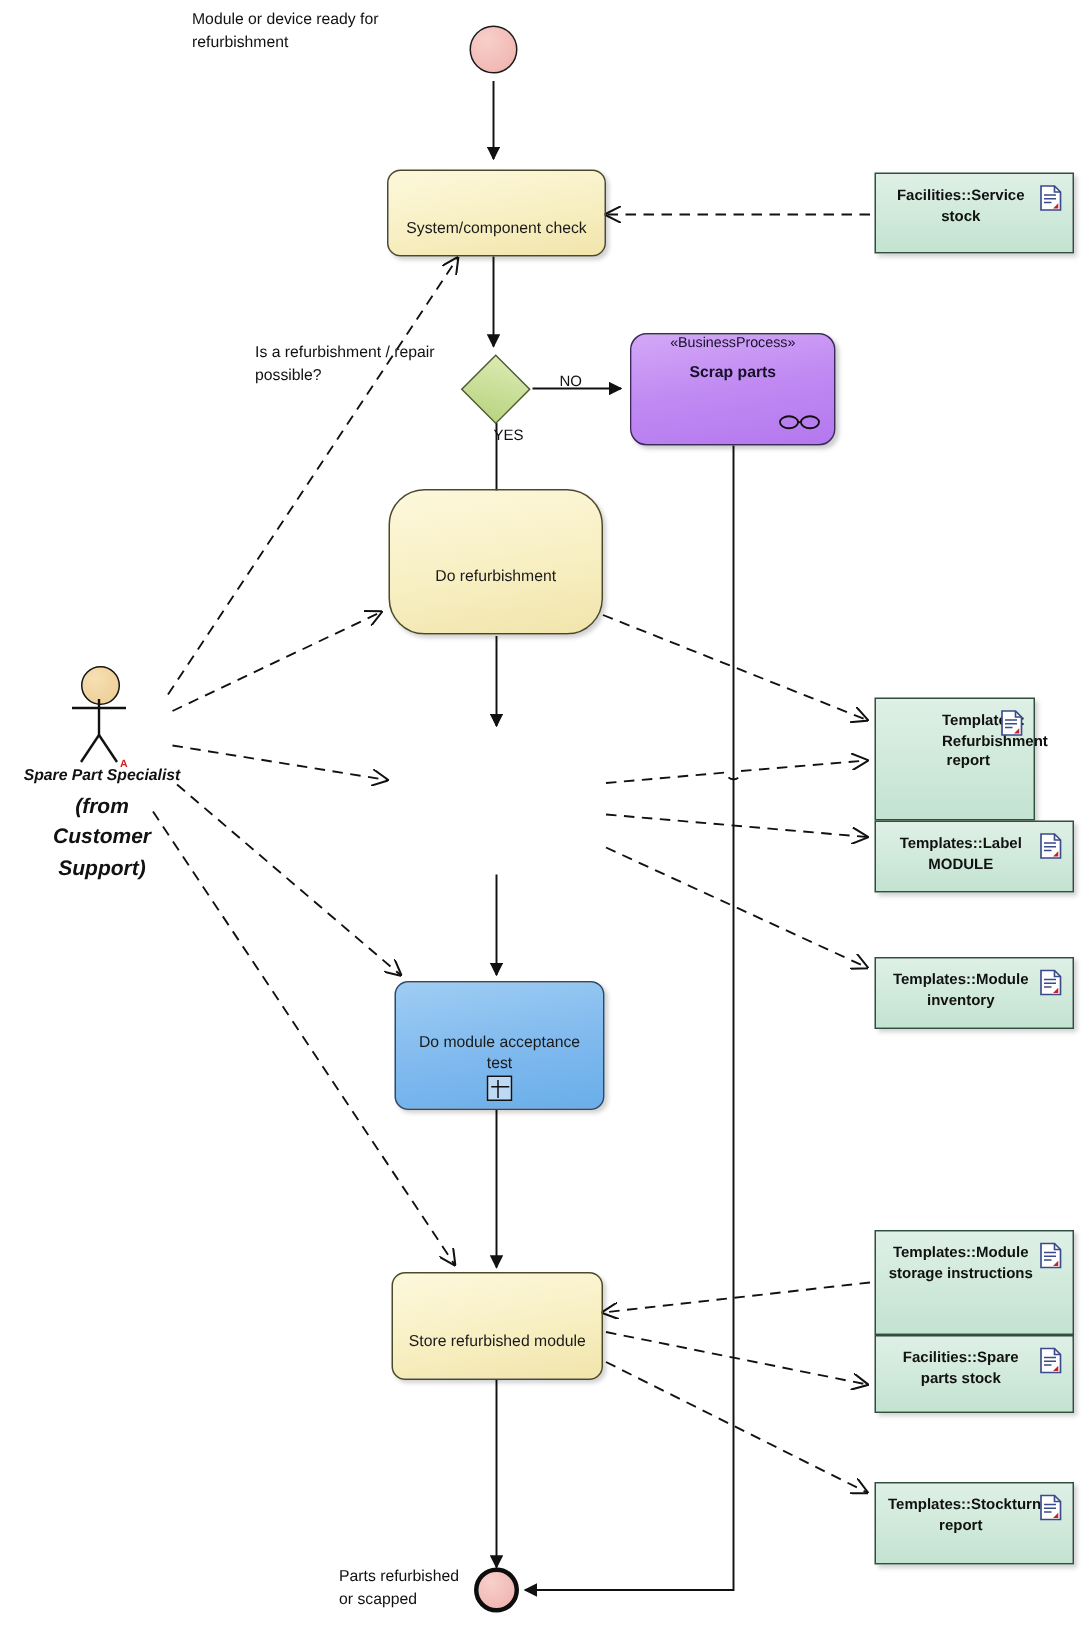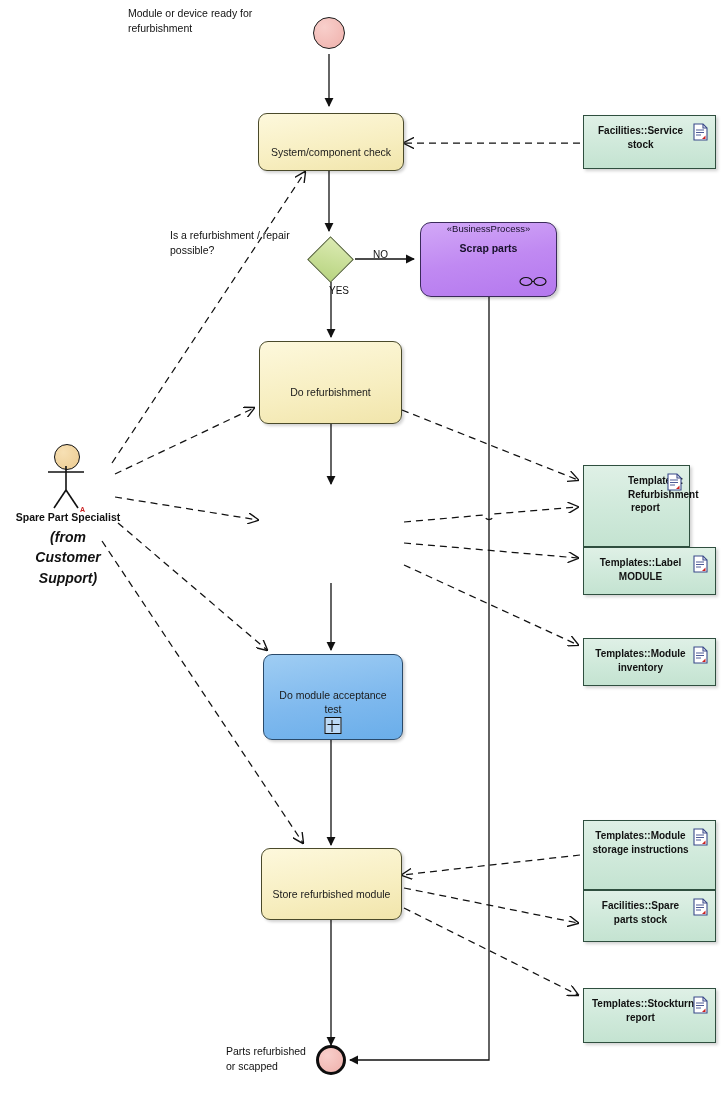--- a/index.html
+++ b/index.html
@@ -135,21 +135,21 @@
   }
 
   
   .label {
     position: absolute;
     font-size: 10.5px;
     color: #111;
     line-height: 1.45;
     white-space: pre-line;
   }
-  .label.bold { font-weight: bold; }
+  .label.bold { font-weight: bold; font-style: italic; }
   .label.italic { font-style: italic; font-weight: bold; }
   .label.center { text-align: center; }
   .edge-label {
     position: absolute;
     font-size: 10px;
     color: #111;
   }
   .actor-marker {
     position: absolute;
     color: #cc2222;
@@ -249,21 +249,21 @@
   <div class="node bizproc" style="left:420px; top:222px; width:137px; height:75px;">
     <span class="stereo">«BusinessProcess»</span>
     <span class="nm">Scrap parts</span>
     <svg class="proc-marker" viewBox="0 0 28 11">
       <ellipse cx="7" cy="5.5" rx="6" ry="4" fill="none" stroke="#111" stroke-width="1.2"></ellipse>
       <ellipse cx="21" cy="5.5" rx="6" ry="4" fill="none" stroke="#111" stroke-width="1.2"></ellipse>
       <line x1="13" y1="5.5" x2="15" y2="5.5" stroke="#111" stroke-width="1.2"></line>
     </svg>
   </div>
 
-  <div class="node activity" style="left:259px; top:341px; width:143px; height:83px;">
+  <div class="node activity" style="left:259px; top:326px; width:143px; height:97px;border-radius:24px;">
     <span class="lbl">Do refurbishment</span>
   </div>
 
 
   <div class="node activity blue" style="left:263px; top:654px; width:140px; height:86px; align-items:flex-start; padding-top:13px;">
     <span class="lbl">Do module acceptance test</span>
     <span class="expand-icon"></span>
   </div>
 
   <div class="node activity" style="left:261px; top:848px; width:141px; height:72px;">

